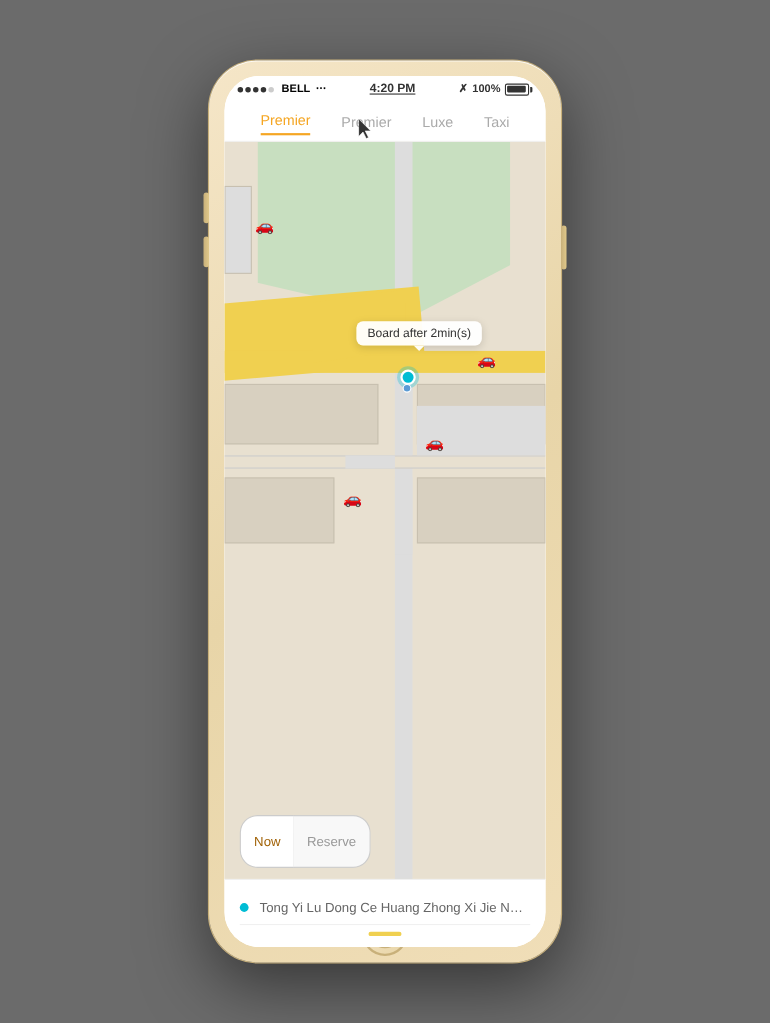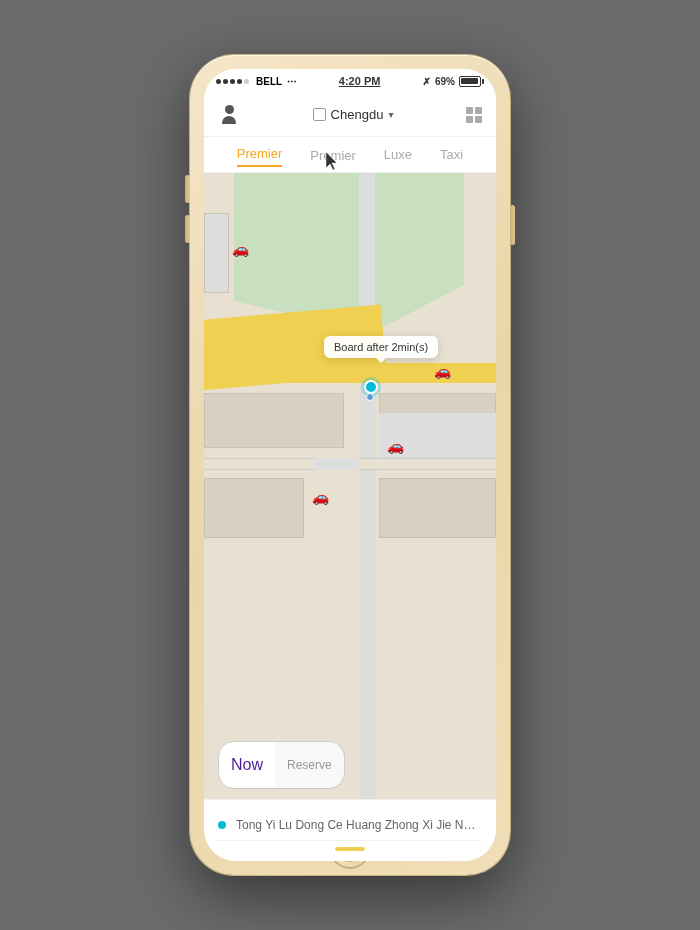--- a/index.html
+++ b/index.html
@@ -449,47 +449,30 @@
           <div class="status-dot"></div>
           <div class="status-dot"></div>
           <div class="status-dot empty"></div>
         </div>
         <span>BELL</span>
         <span style="margin-left:3px;font-size:10px;">⋅⋅⋅</span>
       </div>
       <div class="status-center">4:20 PM</div>
       <div class="status-right">
         <span style="font-size:10px;">✗</span>
-        <span>69%</span>
+        <span>100%</span>
         <div class="battery-icon">
           <div class="battery-body">
             <div class="battery-fill"></div>
           </div>
           <div class="battery-tip"></div>
         </div>
       </div>
     </div>
 
-    <div class="app-header">
-      <div class="user-avatar-icon">
-        <div class="avatar-head"></div>
-        <div class="avatar-body"></div>
-      </div>
-      <div class="city-selector">
-        <div class="city-checkbox"></div>
-        <span>Chengdu</span>
-        <span class="city-arrow">▾</span>
-      </div>
-      <div class="grid-icon">
-        <div class="grid-cell"></div>
-        <div class="grid-cell"></div>
-        <div class="grid-cell"></div>
-        <div class="grid-cell"></div>
-      </div>
-    </div>
 
     <div class="tab-bar">
       <span class="tab-item active">Premier</span>
       <div class="cursor-overlay">
         <span class="tab-item">Premier</span>
         
         <svg class="cursor" viewBox="0 0 14 20" fill="none" xmlns="http://www.w3.org/2000/svg">
           <path d="M0 0 L0 16 L4 12 L7 18 L9 17 L6 11 L11 11 Z" fill="#333" stroke="#fff" stroke-width="0.5"></path>
         </svg>
       </div>
@@ -527,21 +510,21 @@
       <div class="map-car" style="top:316px;left:108px;">🚗</div>
 
       <div class="location-dot"></div>
       <div class="location-dot-small"></div>
 
       <div class="board-tooltip">
         <span>Board after 2min(s)</span>
       </div>
 
       <div style="position:absolute;bottom:10px;left:14px;display:flex;">
-        <button class="time-btn time-btn-now active" style="border-radius:16px 0 0 16px;background:#fff;color:#4c1d95;font-weight:500;border:1px solid #ccc;font-size:16px;padding:4px 12px;cursor:pointer;">Now</button>
+        <button class="time-btn time-btn-now active" style="border-radius:16px 0 0 16px;background:#fff;color:#a16207;font-weight:500;border:1px solid #ccc;font-size:12px;padding:4px 12px;cursor:pointer;">Now</button>
         <button class="time-btn time-btn-reserve" style="border-radius:0 16px 16px 0;background:#f8f8f8;color:#999;border:1px solid #ccc;border-left:none;font-size:12px;padding:16px 12px;cursor:pointer;">Reserve</button>
       </div>
     </div>
 
     <div class="bottom-panel">
 
       <div class="input-row">
         <div class="input-dot dot-green"></div>
         <span class="input-text">Tong Yi Lu Dong Ce Huang Zhong Xi Jie Nan...</span>
       </div>

